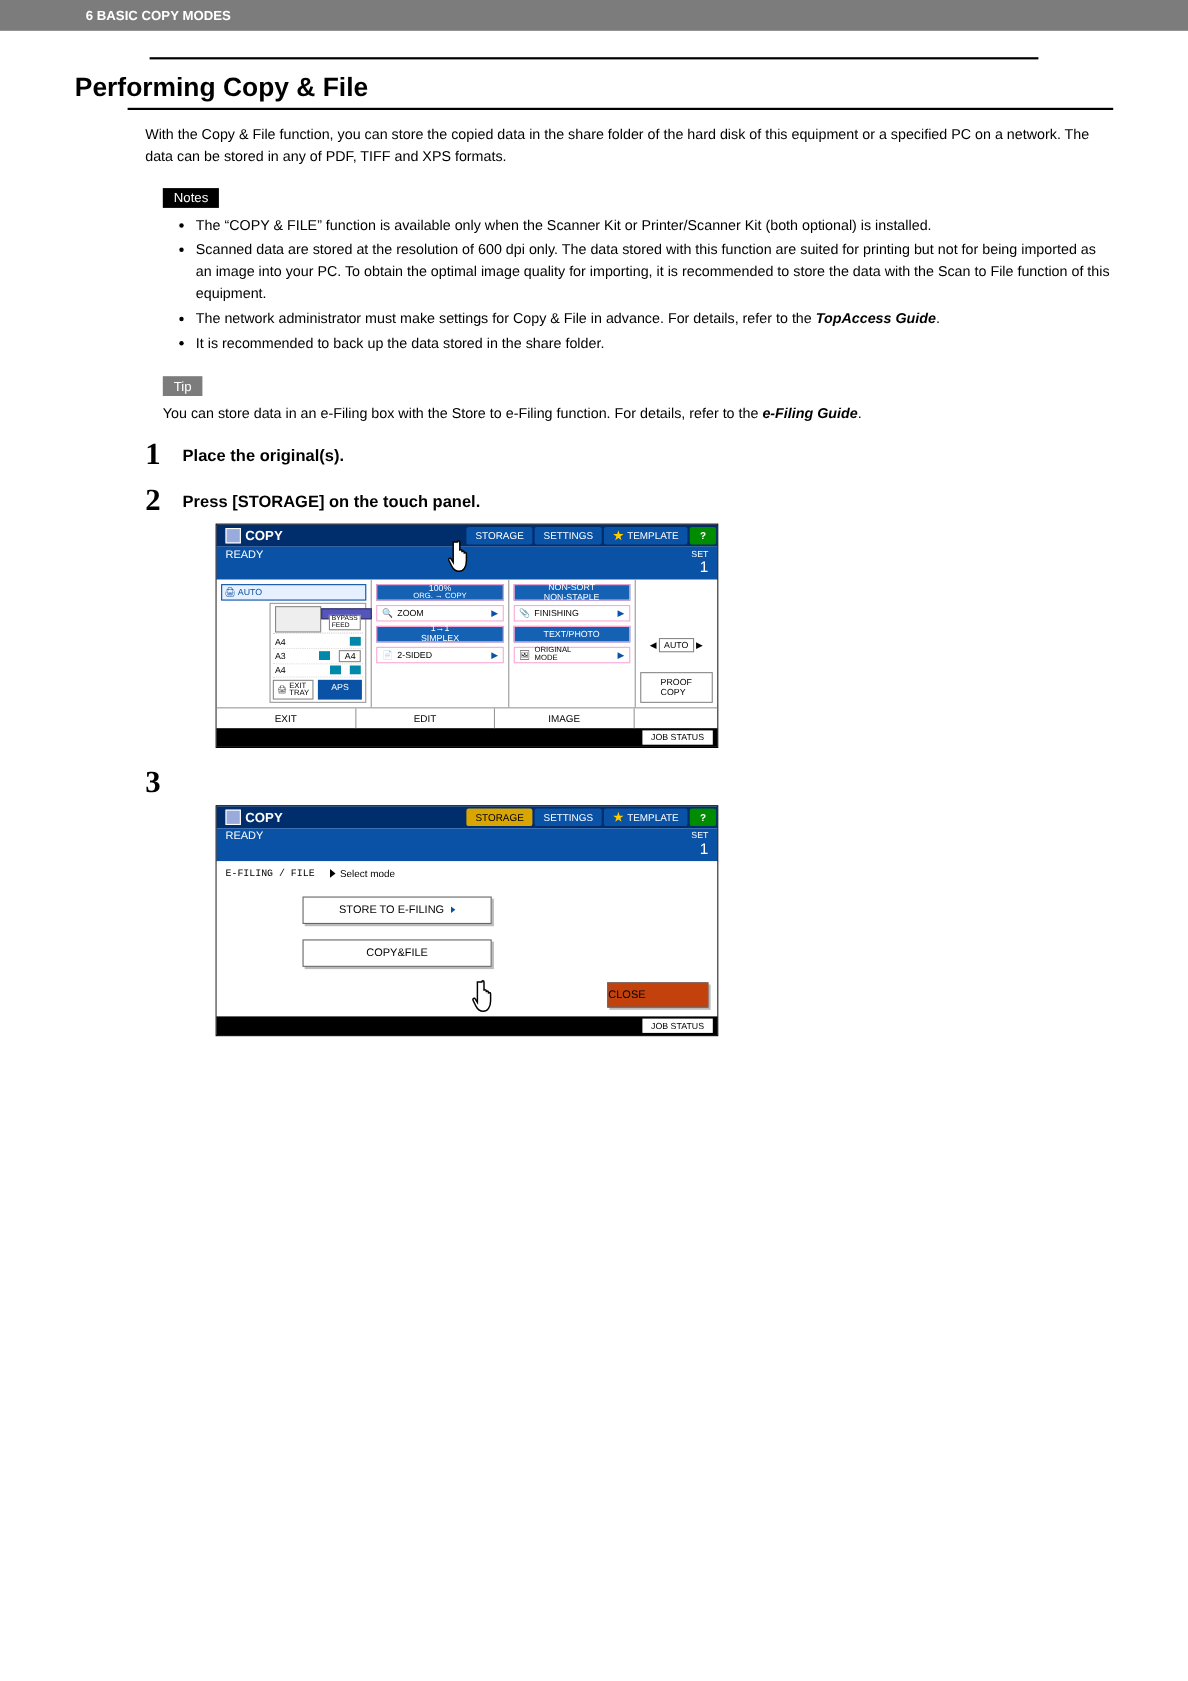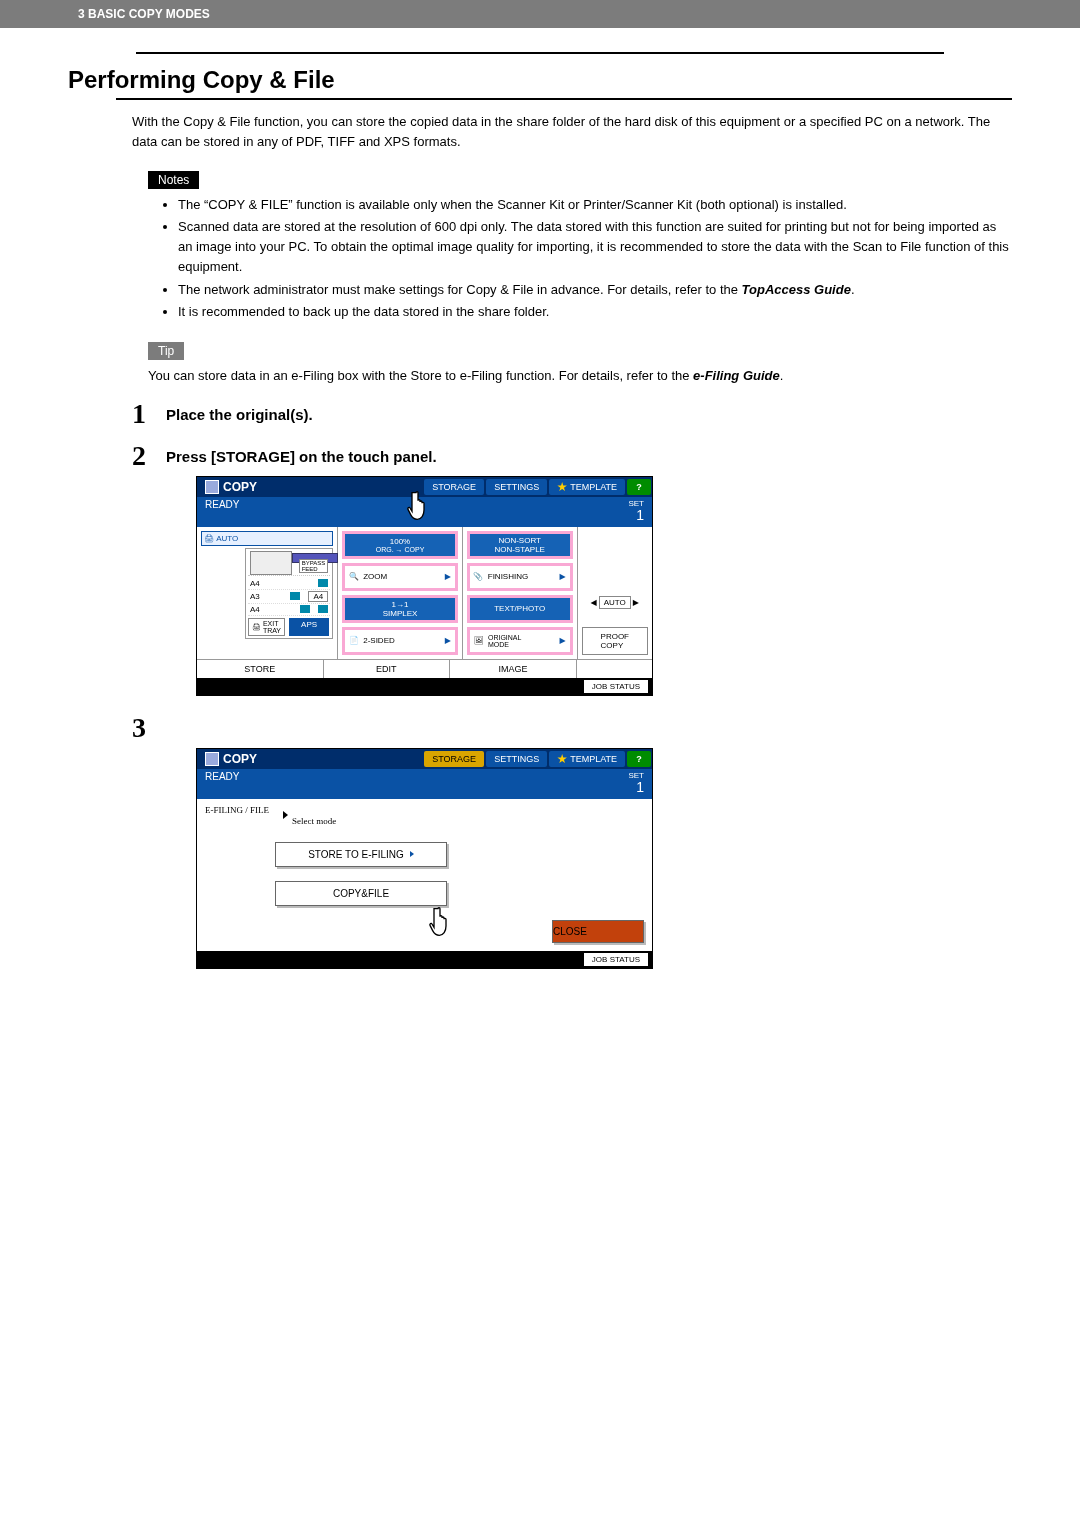--- a/index.html
+++ b/index.html
@@ -219,28 +219,28 @@
     font-size:8px; background:#0a52a5; color:#fff; border:none; padding:2px 12px;
   }
 
   .col-mid {
     width: 118px;
     padding: 4px;
     border-right:1px solid #999;
     display:flex; flex-direction:column; gap:4px;
   }
   .m-btn {
-    border:3px solid #f9a8d4;
+    border:1px solid #f9a8d4;
     font-size:8px;
     display:flex;
     align-items:center;
     gap:4px;
     padding:3px 4px;
     background:#fff;
-    height:28px;
+    height:15px;
     box-sizing:border-box;
   }
   .m-btn.blue2 { background:#1562b5; color:#fff; }
   .m-btn .arrow { font-size:8px; color:#0a52a5; margin-left:auto; }
 
   .col-right1 {
     width: 108px;
     padding:4px;
     border-right:1px solid #999;
     display:flex; flex-direction:column; gap:4px;
@@ -340,21 +340,21 @@
     margin-left:auto;
   }
 
 </style>
 </head>
 <body>
 
 <div class="page">
 
   <div class="top-bar">
-    <span>3 BASIC COPY MODES</span>
+    <span>6 BASIC COPY MODES</span>
   </div>
 
   <div class="content">
     <div class="rule-top"></div>
     <h1 class="section-title">Performing Copy &amp; File</h1>
     <div class="rule-mid"></div>
 
     <p class="intro">With the Copy &amp; File function, you can store the copied data in the share folder of the hard disk of this equipment or a specified PC on a network. The data can be stored in any of PDF, TIFF and XPS formats.</p>
 
     <div class="tag black">Notes</div>
@@ -484,21 +484,21 @@
           <div class="col-right2">
             <div class="density-bar">
               <span>◀</span>
               <span class="db-auto">AUTO</span>
               <span>▶</span>
             </div>
             <div class="proof-btn">PROOF COPY</div>
           </div>
         </div>
         <div class="tabs-row">
-          <div class="btab">STORE</div>
+          <div class="btab">EXIT</div>
           <div class="btab">EDIT</div>
           <div class="btab">IMAGE</div>
           <div class="btab"></div>
         </div>
         <div class="footer-row">
           <div class="jobstat">JOB STATUS</div>
         </div>
       </div>
 
       <div class="hand" style="top:14px; left:210px;">
@@ -537,24 +537,24 @@
         </div>
         <div class="ready-row">
           <div class="ready-text">READY</div>
           <div class="set-box">
             <div>SET</div>
             <div class="set-num">1</div>
           </div>
         </div>
         <div class="pbody3">
           <div class="b3-top-row">
-            <span style="font-family:Liberation Serif, serif;">E-FILING / FILE</span>
+            <span style="font-family:Liberation Mono, monospace;">E-FILING / FILE</span>
             <span class="b3-select-lbl">
               <span class="tri"></span>
-              <span style="font-family:Liberation Serif, serif;margin-top:11px;">Select mode</span>
+              <span style="font-family:Liberation Sans, sans-serif;">Select mode</span>
             </span>
           </div>
           <div class="wide-btn">
             <span>STORE TO E-FILING</span>
             <span class="tri-r"></span>
           </div>
           <div class="wide-btn" style="position:relative;">
             <span>COPY&amp;FILE</span>
           </div>
           <div style="display:flex;">

